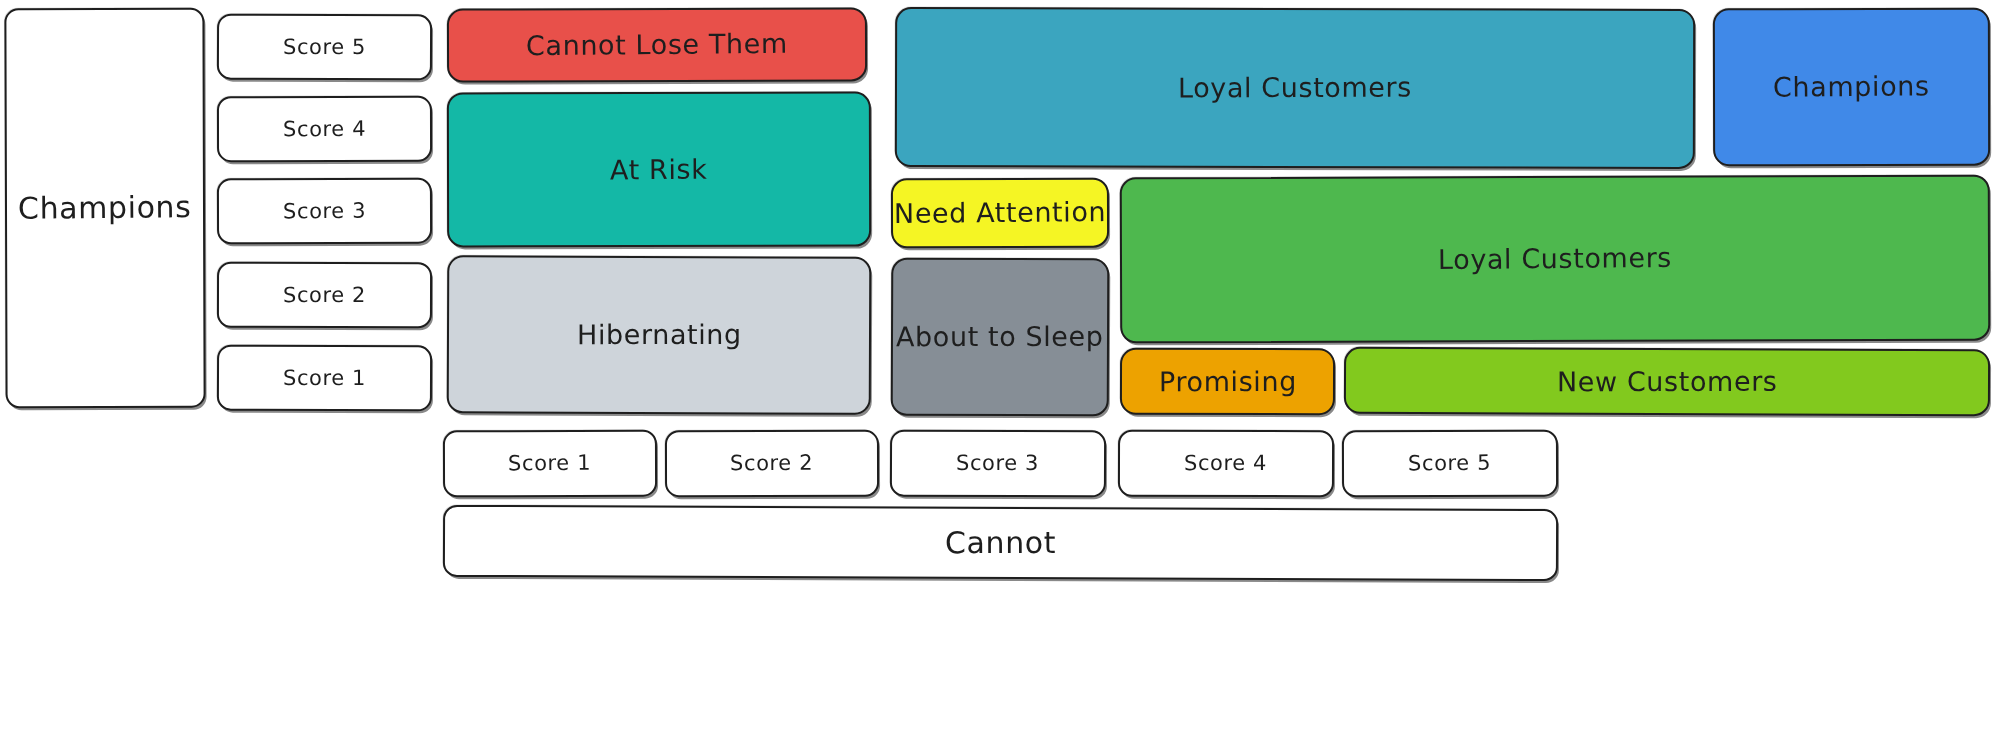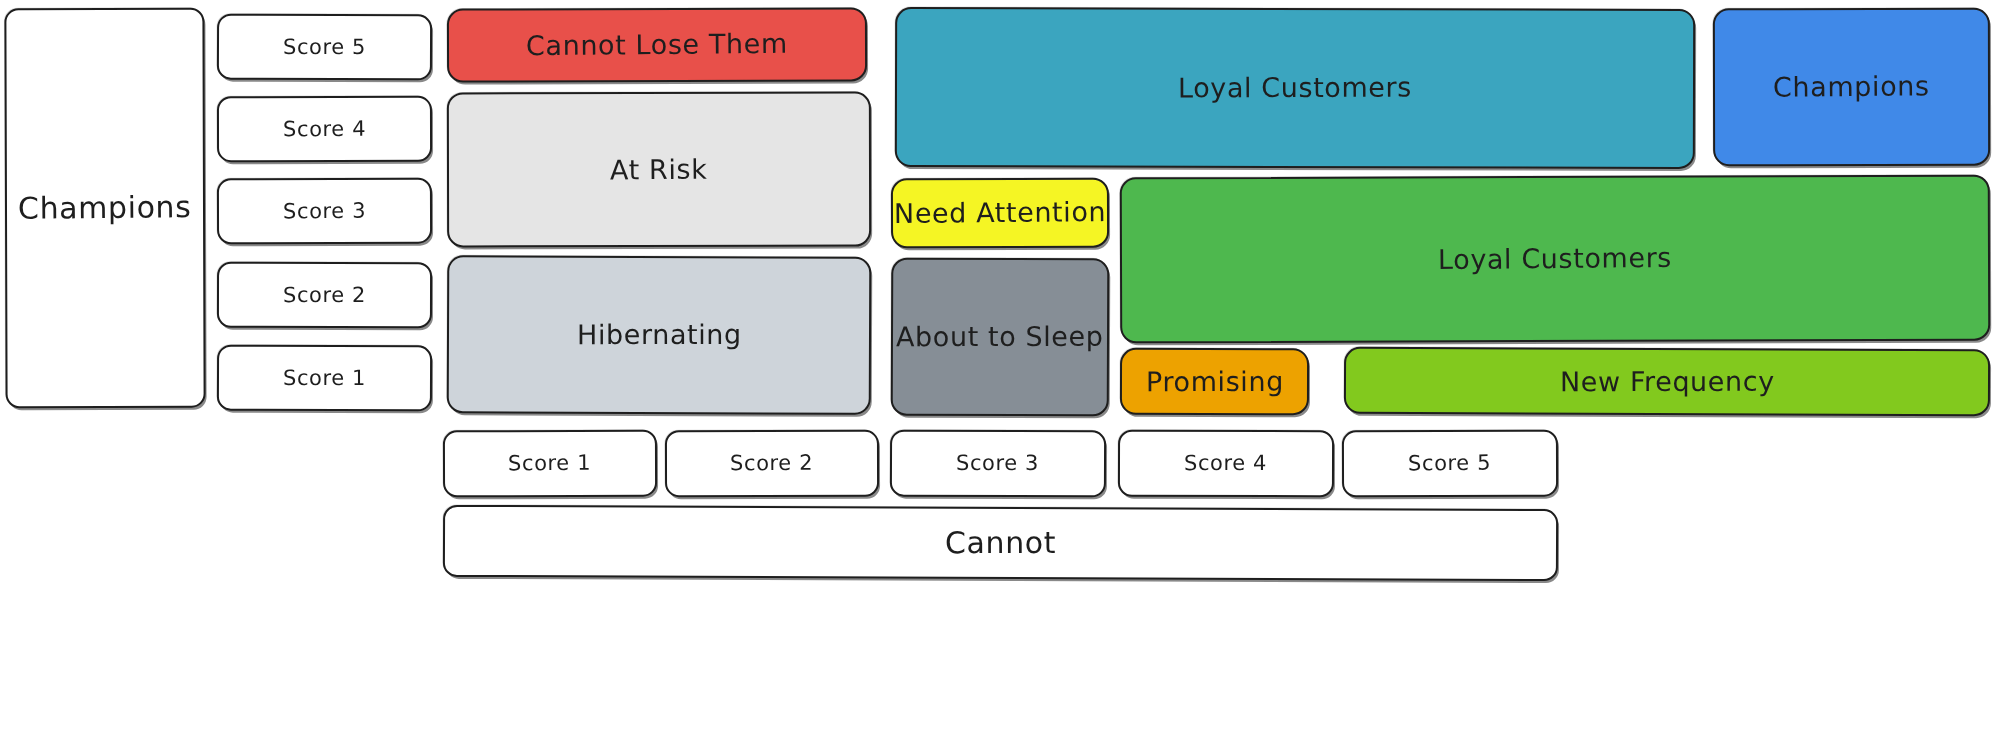--- a/index.html
+++ b/index.html
@@ -97,21 +97,21 @@
   </div>
 
   <div class="box plain axis r2" style="left: 217px; top: 345px; width: 215px; height: 66px; border-color: rgb(30, 30, 30); background-color: rgb(255, 255, 255);">
     <span class="lbl">Score 1</span>
   </div>
 
   <div class="box seg r1" data-fill="segments.0.color" style="left: 447px; top: 8px; width: 420px; height: 74px; background-color: rgb(232, 80, 74); border-color: rgb(30, 30, 30);">
     <span class="lbl">Cannot Lose Them</span>
   </div>
 
-  <div class="box seg r3" data-fill="segments.1.color" style="left: 447px; top: 92px; width: 424px; height: 155px; background-color: #e5e5e5; border-color: rgb(30, 30, 30);">
+  <div class="box seg r3" data-fill="segments.1.color" style="left: 447px; top: 92px; width: 424px; height: 155px; background-color: #14b8a6; border-color: rgb(30, 30, 30);">
     <span class="lbl">At Risk</span>
   </div>
 
   <div class="box seg r2" data-fill="segments.2.color" style="left: 447px; top: 256px; width: 424px; height: 158px; background-color: rgb(206, 212, 218); border-color: rgb(30, 30, 30);">
     <span class="lbl">Hibernating</span>
   </div>
 
   <div class="box seg r4" data-fill="segments.3.color" style="left: 895px; top: 8px; width: 800px; height: 160px; background-color: rgb(59, 165, 191); border-color: rgb(30, 30, 30);">
     <span class="lbl">Loyal Customers</span>
   </div>
@@ -125,26 +125,26 @@
   </div>
 
   <div class="box seg r3" data-fill="segments.6.color" style="left: 1713px; top: 8px; width: 277px; height: 158px; background-color: rgb(64, 137, 232); border-color: rgb(30, 30, 30);">
     <span class="lbl">Champions</span>
   </div>
 
   <div class="box seg r1" data-fill="segments.7.color" style="left: 1120px; top: 176px; width: 870px; height: 166px; background-color: rgb(78, 184, 78); border-color: rgb(30, 30, 30);">
     <span class="lbl">Loyal Customers</span>
   </div>
 
-  <div class="box seg r4" data-fill="segments.8.color" style="left: 1120px; top: 348px; width: 189px; height: 67px; background-color: rgb(237, 162, 0); border-color: rgb(30, 30, 30);">
+  <div class="box seg r4" data-fill="segments.8.color" style="left: 1120px; top: 348px; width: 215px; height: 67px; background-color: rgb(237, 162, 0); border-color: rgb(30, 30, 30);">
     <span class="lbl">Promising</span>
   </div>
 
   <div class="box seg r2" data-fill="segments.9.color" style="left: 1344px; top: 348px; width: 646px; height: 67px; background-color: rgb(130, 201, 30); border-color: rgb(30, 30, 30);">
-    <span class="lbl">New Frequency</span>
+    <span class="lbl">New Customers</span>
   </div>
 
   <div class="box plain axis r1" style="left: 443px; top: 430px; width: 214px; height: 67px; border-color: rgb(30, 30, 30); background-color: rgb(255, 255, 255);">
     <span class="lbl">Score 1</span>
   </div>
 
   <div class="box plain axis r3" style="left: 665px; top: 430px; width: 214px; height: 67px; border-color: rgb(30, 30, 30); background-color: rgb(255, 255, 255);">
     <span class="lbl">Score 2</span>
   </div>
 

